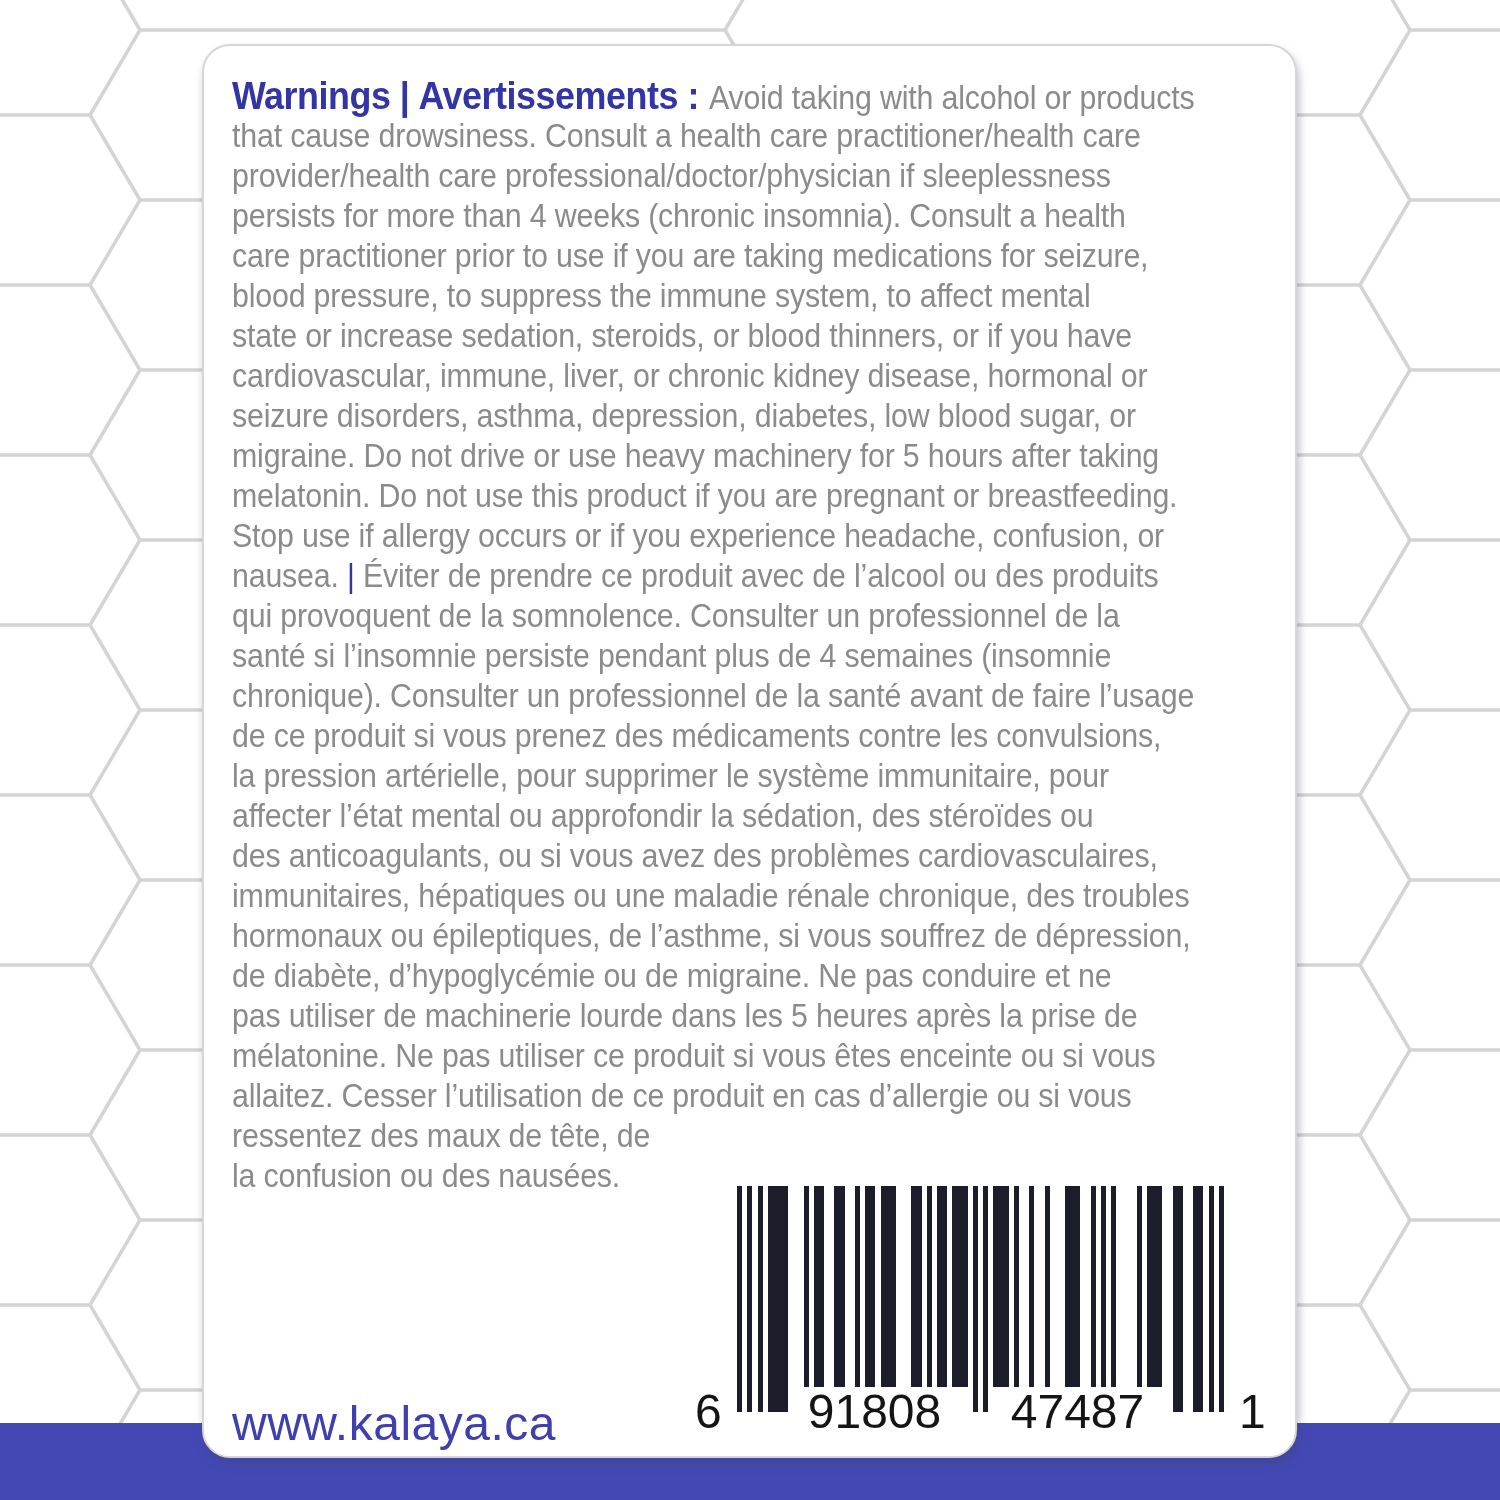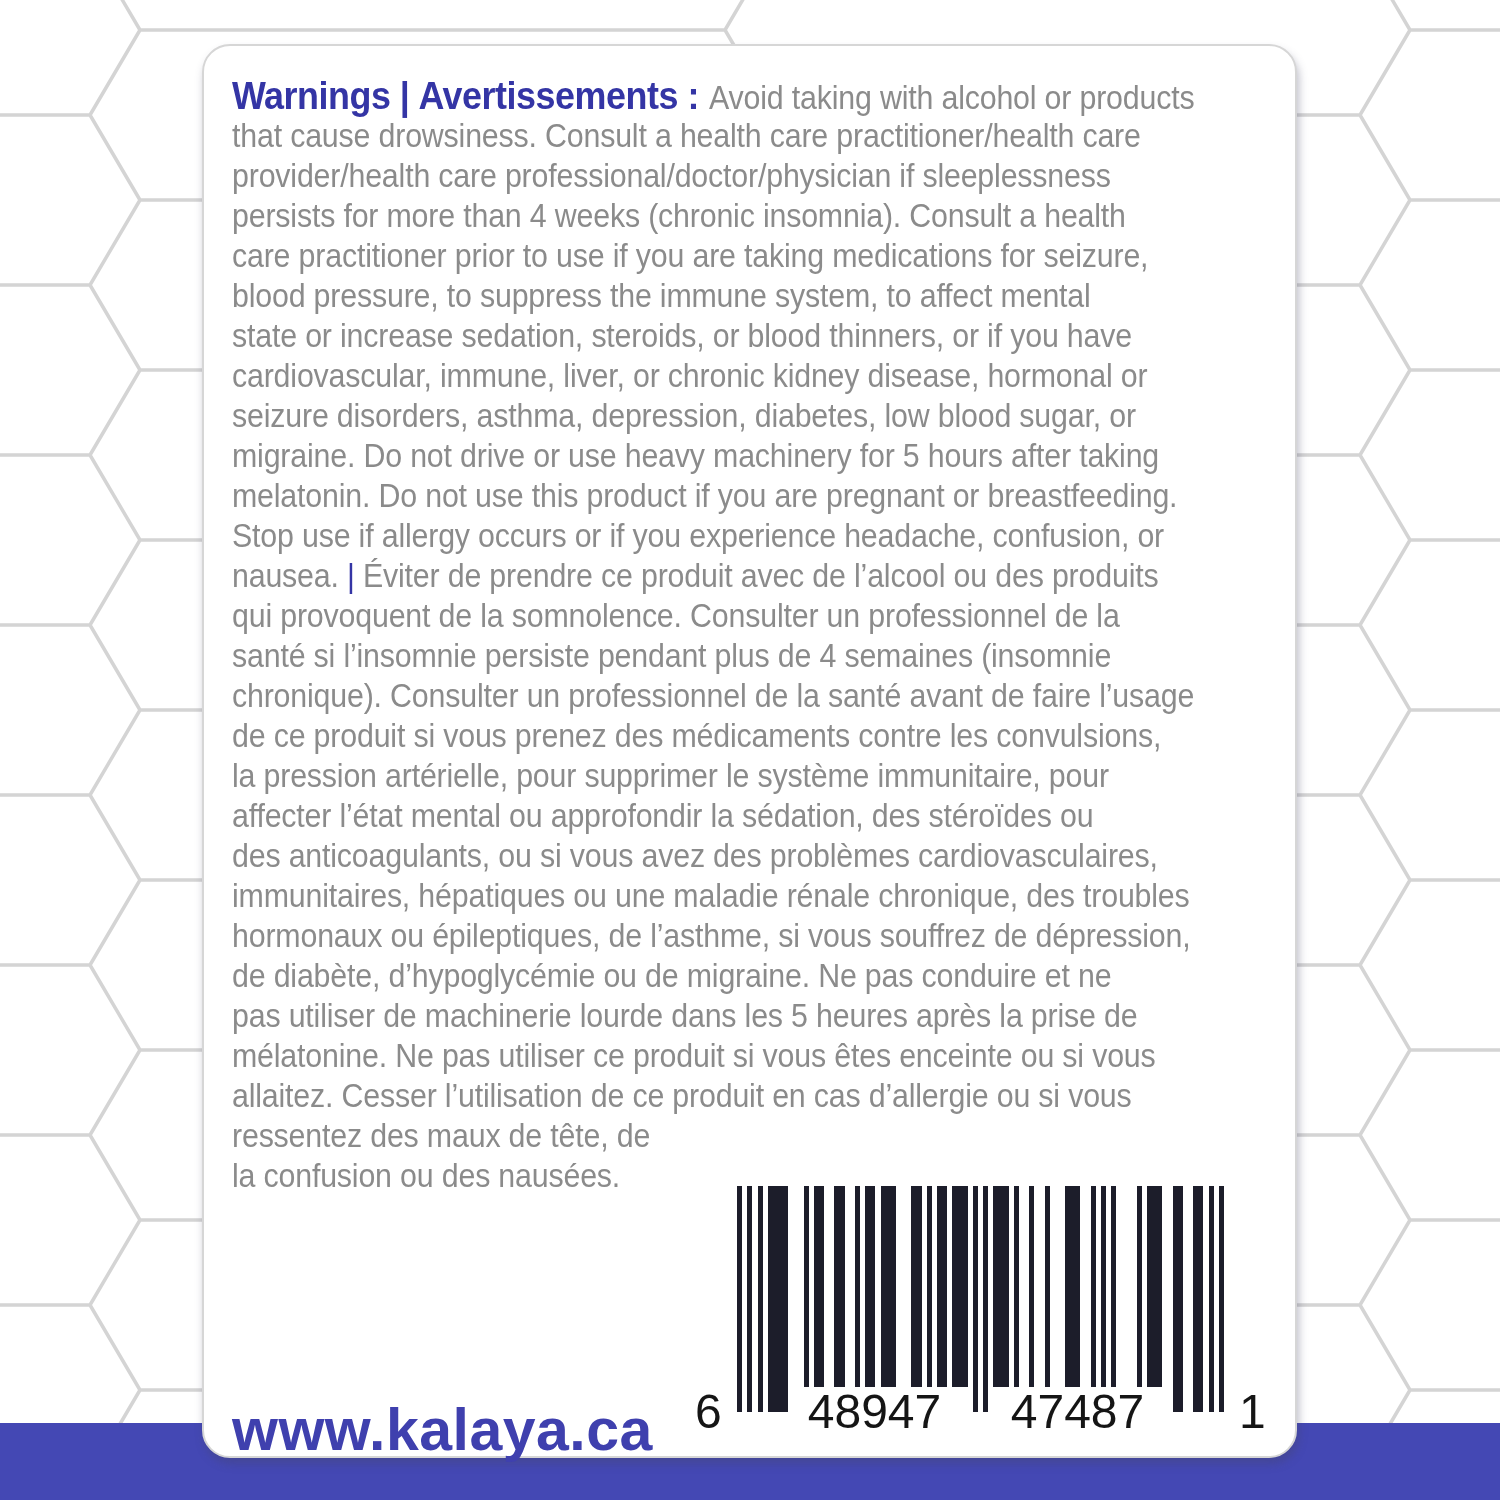--- a/index.html
+++ b/index.html
@@ -50,21 +50,21 @@
   .bc-digit{
     position:absolute;color:#151515;font-size:48px;line-height:48px;
     font-family:"Liberation Sans", sans-serif;top:202px;
   }
   .bc-left{left:-42px;}
   .bc-g1{left:55px;width:165px;text-align:center;}
   .bc-g2{left:258px;width:165px;text-align:center;}
   .bc-right{left:502px;}
   .website{
     position:absolute;left:28px;top:1350px;
-    color:var(--website-blue);font-weight:700;font-size:59px;letter-spacing:0.5px;
+    color:var(--website-blue);font-weight:400;font-size:48px;letter-spacing:0.5px;
   }
 </style>
 </head>
 <body>
 
 <div class="page">
 
   <svg class="hexbg" width="1500" height="1500" viewBox="0 0 1500 1500" aria-hidden="true">
       <path d="M-1180 -225 L-1130 -310 L-545 -310 L-495 -225 L-545 -140 L-1130 -140 Z M-1180 -55 L-1130 -140 L-545 -140 L-495 -55 L-545 30 L-1130 30 Z M-1180 115 L-1130 30 L-545 30 L-495 115 L-545 200 L-1130 200 Z M-1180 285 L-1130 200 L-545 200 L-495 285 L-545 370 L-1130 370 Z M-1180 455 L-1130 370 L-545 370 L-495 455 L-545 540 L-1130 540 Z M-1180 625 L-1130 540 L-545 540 L-495 625 L-545 710 L-1130 710 Z M-1180 795 L-1130 710 L-545 710 L-495 795 L-545 880 L-1130 880 Z M-1180 965 L-1130 880 L-545 880 L-495 965 L-545 1050 L-1130 1050 Z M-1180 1135 L-1130 1050 L-545 1050 L-495 1135 L-545 1220 L-1130 1220 Z M-1180 1305 L-1130 1220 L-545 1220 L-495 1305 L-545 1390 L-1130 1390 Z M-1180 1475 L-1130 1390 L-545 1390 L-495 1475 L-545 1560 L-1130 1560 Z M-1180 1645 L-1130 1560 L-545 1560 L-495 1645 L-545 1730 L-1130 1730 Z M-545 -140 L-495 -225 L90 -225 L140 -140 L90 -55 L-495 -55 Z M-545 30 L-495 -55 L90 -55 L140 30 L90 115 L-495 115 Z M-545 200 L-495 115 L90 115 L140 200 L90 285 L-495 285 Z M-545 370 L-495 285 L90 285 L140 370 L90 455 L-495 455 Z M-545 540 L-495 455 L90 455 L140 540 L90 625 L-495 625 Z M-545 710 L-495 625 L90 625 L140 710 L90 795 L-495 795 Z M-545 880 L-495 795 L90 795 L140 880 L90 965 L-495 965 Z M-545 1050 L-495 965 L90 965 L140 1050 L90 1135 L-495 1135 Z M-545 1220 L-495 1135 L90 1135 L140 1220 L90 1305 L-495 1305 Z M-545 1390 L-495 1305 L90 1305 L140 1390 L90 1475 L-495 1475 Z M-545 1560 L-495 1475 L90 1475 L140 1560 L90 1645 L-495 1645 Z M-545 1730 L-495 1645 L90 1645 L140 1730 L90 1815 L-495 1815 Z M90 -225 L140 -310 L725 -310 L775 -225 L725 -140 L140 -140 Z M90 -55 L140 -140 L725 -140 L775 -55 L725 30 L140 30 Z M90 115 L140 30 L725 30 L775 115 L725 200 L140 200 Z M90 285 L140 200 L725 200 L775 285 L725 370 L140 370 Z M90 455 L140 370 L725 370 L775 455 L725 540 L140 540 Z M90 625 L140 540 L725 540 L775 625 L725 710 L140 710 Z M90 795 L140 710 L725 710 L775 795 L725 880 L140 880 Z M90 965 L140 880 L725 880 L775 965 L725 1050 L140 1050 Z M90 1135 L140 1050 L725 1050 L775 1135 L725 1220 L140 1220 Z M90 1305 L140 1220 L725 1220 L775 1305 L725 1390 L140 1390 Z M90 1475 L140 1390 L725 1390 L775 1475 L725 1560 L140 1560 Z M90 1645 L140 1560 L725 1560 L775 1645 L725 1730 L140 1730 Z M725 -140 L775 -225 L1360 -225 L1410 -140 L1360 -55 L775 -55 Z M725 30 L775 -55 L1360 -55 L1410 30 L1360 115 L775 115 Z M725 200 L775 115 L1360 115 L1410 200 L1360 285 L775 285 Z M725 370 L775 285 L1360 285 L1410 370 L1360 455 L775 455 Z M725 540 L775 455 L1360 455 L1410 540 L1360 625 L775 625 Z M725 710 L775 625 L1360 625 L1410 710 L1360 795 L775 795 Z M725 880 L775 795 L1360 795 L1410 880 L1360 965 L775 965 Z M725 1050 L775 965 L1360 965 L1410 1050 L1360 1135 L775 1135 Z M725 1220 L775 1135 L1360 1135 L1410 1220 L1360 1305 L775 1305 Z M725 1390 L775 1305 L1360 1305 L1410 1390 L1360 1475 L775 1475 Z M725 1560 L775 1475 L1360 1475 L1410 1560 L1360 1645 L775 1645 Z M725 1730 L775 1645 L1360 1645 L1410 1730 L1360 1815 L775 1815 Z M1360 -225 L1410 -310 L1995 -310 L2045 -225 L1995 -140 L1410 -140 Z M1360 -55 L1410 -140 L1995 -140 L2045 -55 L1995 30 L1410 30 Z M1360 115 L1410 30 L1995 30 L2045 115 L1995 200 L1410 200 Z M1360 285 L1410 200 L1995 200 L2045 285 L1995 370 L1410 370 Z M1360 455 L1410 370 L1995 370 L2045 455 L1995 540 L1410 540 Z M1360 625 L1410 540 L1995 540 L2045 625 L1995 710 L1410 710 Z M1360 795 L1410 710 L1995 710 L2045 795 L1995 880 L1410 880 Z M1360 965 L1410 880 L1995 880 L2045 965 L1995 1050 L1410 1050 Z M1360 1135 L1410 1050 L1995 1050 L2045 1135 L1995 1220 L1410 1220 Z M1360 1305 L1410 1220 L1995 1220 L2045 1305 L1995 1390 L1410 1390 Z M1360 1475 L1410 1390 L1995 1390 L2045 1475 L1995 1560 L1410 1560 Z M1360 1645 L1410 1560 L1995 1560 L2045 1645 L1995 1730 L1410 1730 Z M1995 -140 L2045 -225 L2630 -225 L2680 -140 L2630 -55 L2045 -55 Z M1995 30 L2045 -55 L2630 -55 L2680 30 L2630 115 L2045 115 Z M1995 200 L2045 115 L2630 115 L2680 200 L2630 285 L2045 285 Z M1995 370 L2045 285 L2630 285 L2680 370 L2630 455 L2045 455 Z M1995 540 L2045 455 L2630 455 L2680 540 L2630 625 L2045 625 Z M1995 710 L2045 625 L2630 625 L2680 710 L2630 795 L2045 795 Z M1995 880 L2045 795 L2630 795 L2680 880 L2630 965 L2045 965 Z M1995 1050 L2045 965 L2630 965 L2680 1050 L2630 1135 L2045 1135 Z M1995 1220 L2045 1135 L2630 1135 L2680 1220 L2630 1305 L2045 1305 Z M1995 1390 L2045 1305 L2630 1305 L2680 1390 L2630 1475 L2045 1475 Z M1995 1560 L2045 1475 L2630 1475 L2680 1560 L2630 1645 L2045 1645 Z M1995 1730 L2045 1645 L2630 1645 L2680 1730 L2630 1815 L2045 1815 Z " fill="none" stroke="var(--hex-line)" stroke-width="3.5"></path>
     </svg>
@@ -199,21 +199,21 @@
           <div class="m" style="width: 5.12632px; height: 226px;"></div>
           <div class="m" style="width: 5.12632px; height: 226px;"></div>
           <div class="m ink" style="width: 5.12632px; height: 226px;"></div>
           <div class="m ink" style="width: 5.12632px; height: 226px;"></div>
           <div class="m" style="width: 5.12632px; height: 226px;"></div>
           <div class="m ink" style="width: 5.12632px; height: 226px;"></div>
           <div class="m" style="width: 5.12632px; height: 226px;"></div>
           <div class="m ink" style="width: 5.12632px; height: 226px;"></div>
         </div>
       <span class="bc-digit bc-left">6</span>
-      <span class="bc-digit bc-g1">48947</span>
+      <span class="bc-digit bc-g1">91808</span>
       <span class="bc-digit bc-g2">47487</span>
       <span class="bc-digit bc-right">1</span>
     </div>
 
     <div class="website">www.kalaya.ca</div>
 
   </div>
 </div>
 
 </body></html>

